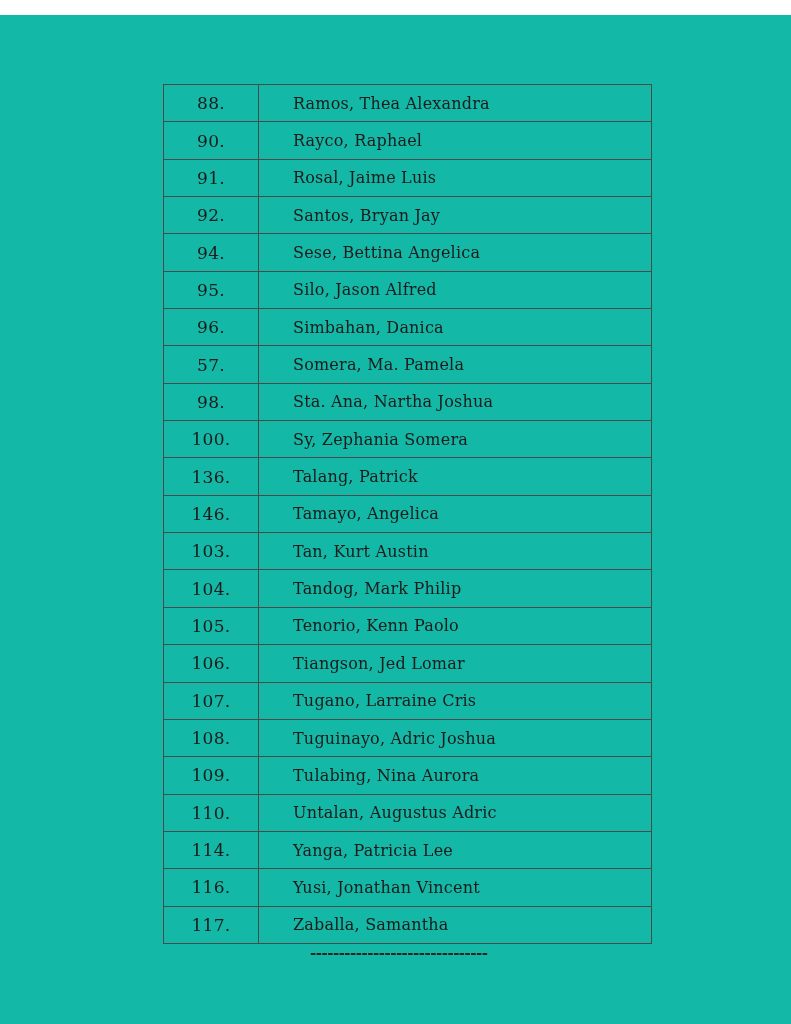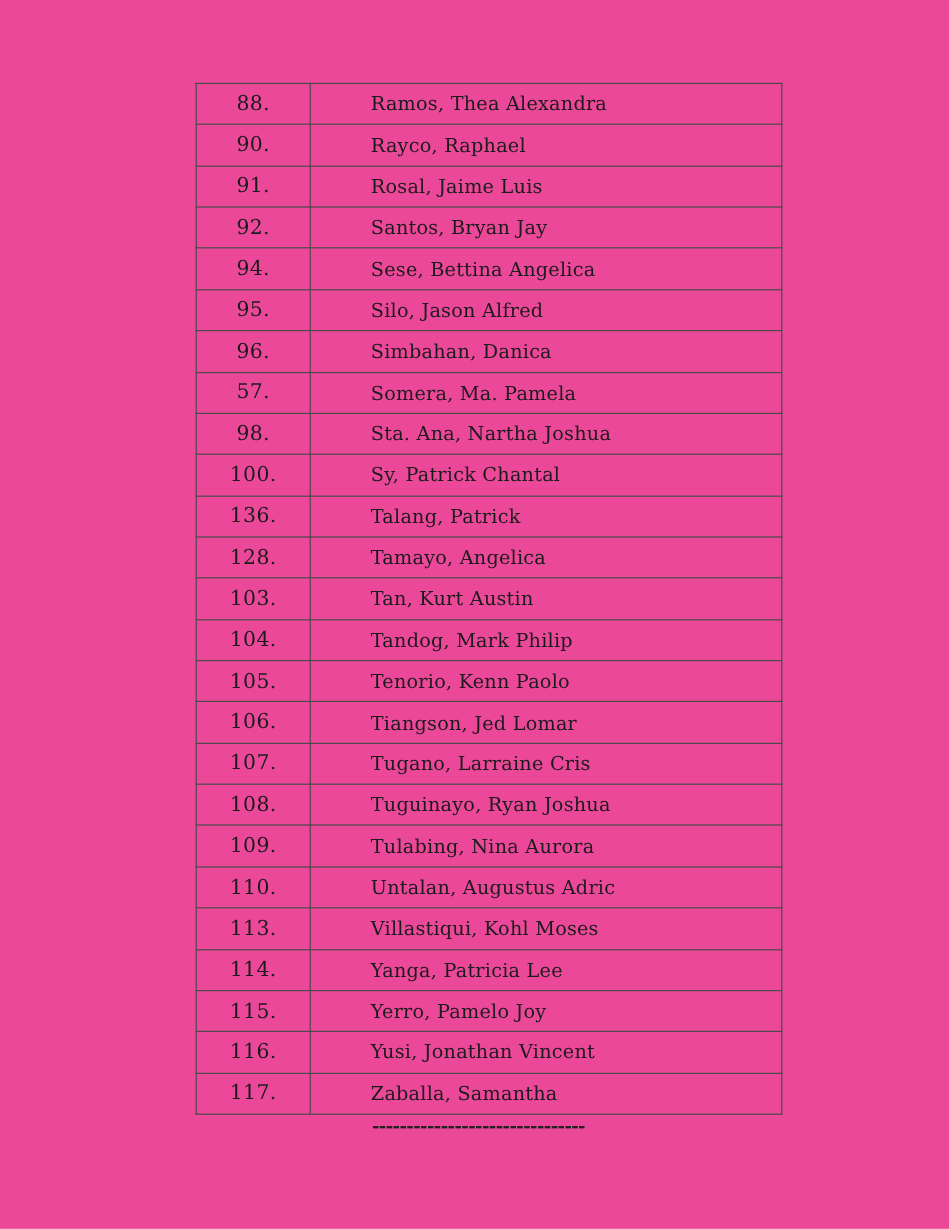--- a/index.html
+++ b/index.html
@@ -11,21 +11,22 @@
     height: 1024px;
     background: #ffffff;
     font-family: "DejaVu Serif", "Liberation Serif", serif;
     color: #1b1b1b;
     position: relative;
     overflow: hidden;
   }
   .page {
     position: absolute;
     inset: 0;
-    background: #ec4899;
+    background: #14b8a6;
+    margin-top: 15px;
   }
   table.roster {
     position: absolute;
     left: 163px;
     top: 69px;
     width: 489px;
     height: 860px;
     border-collapse: collapse;
     table-layout: fixed;
   }
@@ -35,21 +36,21 @@
     white-space: nowrap;
     overflow: hidden;
   }
   td.num {
     width: 92px;
     text-align: center;
     font-size: 17px;
     letter-spacing: 0.3px;
   }
   td.name {
-    padding-left: 50px;
+    padding-left: 34px;
     font-size: 16px;
     letter-spacing: 0.2px;
   }
   .separator {
     position: absolute;
     left: 310px;
     top: 929px;
     width: 200px;
     font-size: 15px;
     font-weight: 700;
@@ -97,28 +98,28 @@
         <tr class="">
         <td class="num">57.</td>
         <td class="name">Somera, Ma. Pamela</td>
       </tr>
         <tr class="">
         <td class="num">98.</td>
         <td class="name">Sta. Ana, Nartha Joshua</td>
       </tr>
         <tr class="">
         <td class="num">100.</td>
-        <td class="name">Sy, Patrick Chantal</td>
+        <td class="name">Sy, Zephania Somera</td>
       </tr>
         <tr class="">
         <td class="num">136.</td>
         <td class="name">Talang, Patrick</td>
       </tr>
         <tr class="">
-        <td class="num">128.</td>
+        <td class="num">146.</td>
         <td class="name">Tamayo, Angelica</td>
       </tr>
         <tr class="">
         <td class="num">103.</td>
         <td class="name">Tan, Kurt Austin</td>
       </tr>
         <tr class="">
         <td class="num">104.</td>
         <td class="name">Tandog, Mark Philip</td>
       </tr>
@@ -129,41 +130,33 @@
         <tr class="">
         <td class="num">106.</td>
         <td class="name">Tiangson, Jed Lomar</td>
       </tr>
         <tr class="">
         <td class="num">107.</td>
         <td class="name">Tugano, Larraine Cris</td>
       </tr>
         <tr class="">
         <td class="num">108.</td>
-        <td class="name">Tuguinayo, Ryan Joshua</td>
+        <td class="name">Tuguinayo, Adric Joshua</td>
       </tr>
         <tr class="">
         <td class="num">109.</td>
         <td class="name">Tulabing, Nina Aurora</td>
       </tr>
         <tr class="">
         <td class="num">110.</td>
         <td class="name">Untalan, Augustus Adric</td>
       </tr>
         <tr class="">
-        <td class="num">113.</td>
-        <td class="name">Villastiqui, Kohl Moses</td>
-      </tr>
-        <tr class="">
         <td class="num">114.</td>
         <td class="name">Yanga, Patricia Lee</td>
-      </tr>
-        <tr class="">
-        <td class="num">115.</td>
-        <td class="name">Yerro, Pamelo Joy</td>
       </tr>
         <tr class="">
         <td class="num">116.</td>
         <td class="name">Yusi, Jonathan Vincent</td>
       </tr>
         <tr class="">
         <td class="num">117.</td>
         <td class="name">Zaballa, Samantha</td>
       </tr>
       </tbody>

